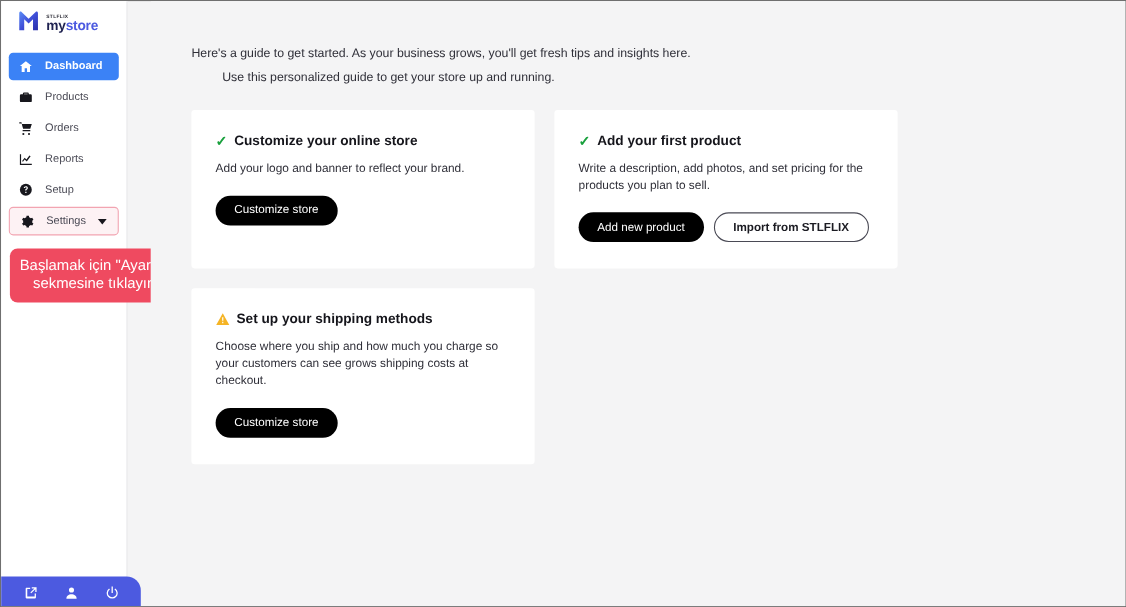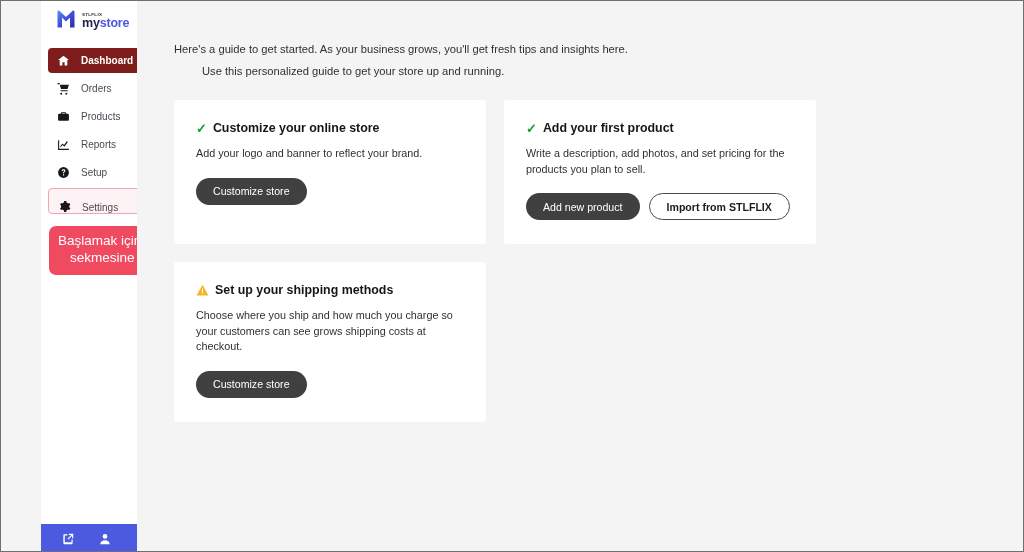--- a/index.html
+++ b/index.html
@@ -13,24 +13,23 @@
     position: relative;
     width: 1024px; height: 552px;
     border: 1px solid #6f6f6f;
     background: #f4f4f5;
     overflow: hidden;
   }
 
   
   #sidebar {
     position: absolute; left: 0; top: 0;
-    width: 127px; height: 552px;
+    width: 115px; height: 552px;
     background: #ffffff;
     border-right: 1px solid #e4e4e7;
-    margin-left: 40px;
   }
   .brand {
     display: flex; align-items: center;
     gap: 5px;
     padding: 6px 0 0 14px;
     height: 34px;
   }
   .brand-mark { flex: none; }
   .brand-text { line-height: 1; padding-top: 1px; }
   .brand-sup {
@@ -51,30 +50,29 @@
     border-radius: 4px;
     gap: 11px;
     margin-bottom: 3px;
     color: #4a4a55;
     font-size: 10px;
     cursor: pointer;
   }
   .nav-item .ico { width: 13px; height: 13px; display: block; flex: none; }
   .nav-item .ico svg { display:block; width: 13px; height: 13px; fill: #17171d; }
   .nav-item.active {
-    background: #7f1d1d; color: #ffffff; font-weight: bold;
+    background: #3b82f6; color: #ffffff; font-weight: bold;
   }
   .nav-item.active .ico svg { fill: #ffffff; }
   .nav-item.boxed {
     border: 1.5px solid #f2a4b1;
     background: #fdf2f4;
     height: 26px;
     margin-left: 0px;
     position: relative;
-    align-items: flex-end;
   }
   .nav-caret {
     margin-left: auto; margin-right: 11px;
     width: 0; height: 0;
     border-left: 4px solid transparent;
     border-right: 4px solid transparent;
     border-top: 5px solid #17171d;
   }
 
   
@@ -157,21 +155,21 @@
   .btn {
     display: inline-flex; align-items: center; justify-content: center;
     height: 27px; padding: 0 17px;
     border-radius: 14px;
     font-size: 10.6px;
     cursor: pointer;
     border: none;
     font-family: "Liberation Sans", sans-serif;
     white-space: nowrap;
   }
-  .btn-primary { background: #404040; color: #ffffff; }
+  .btn-primary { background: #000000; color: #ffffff; }
   .btn-outline {
     background: #ffffff; color: #1b1b22;
     border: 1.2px solid #4a4a55; font-weight: bold;
   }
 </style>
 </head>
 <body>
 
 <div id="app">
 
@@ -203,33 +201,33 @@
           <svg viewBox="0 0 24 24">
               <path d="M12 3 2 11h3v10h5v-6h4v6h5V11h3z"></path>
             </svg>
         </span>
         <span>Dashboard</span>
       </div>
 
       <div class="nav-item">
         <span class="ico">
           <svg viewBox="0 0 24 24">
+              <path d="M9 4h6a2 2 0 0 1 2 2v1h3a2 2 0 0 1 2 2v9a2 2 0 0 1-2 2H4a2 2 0 0 1-2-2V9a2 2 0 0 1 2-2h3V6a2 2 0 0 1 2-2zm0 3h6V6H9v1z"></path>
+            </svg>
+        </span>
+        <span>Products</span>
+      </div>
+
+      <div class="nav-item">
+        <span class="ico">
+          <svg viewBox="0 0 24 24">
               <path d="M1 2h3.6l.9 3H22l-2.6 8H7.4L6.8 11 5.9 8 5.2 5 4.9 4H1V2zm6.8 18a1.8 1.8 0 1 0 0 3.6 1.8 1.8 0 0 0 0-3.6zm9.5 0a1.8 1.8 0 1 0 0 3.6 1.8 1.8 0 0 0 0-3.6zM6.6 15h12.9v2H6.6v-2z"></path>
             </svg>
         </span>
         <span>Orders</span>
-      </div>
-
-      <div class="nav-item">
-        <span class="ico">
-          <svg viewBox="0 0 24 24">
-              <path d="M9 4h6a2 2 0 0 1 2 2v1h3a2 2 0 0 1 2 2v9a2 2 0 0 1-2 2H4a2 2 0 0 1-2-2V9a2 2 0 0 1 2-2h3V6a2 2 0 0 1 2-2zm0 3h6V6H9v1z"></path>
-            </svg>
-        </span>
-        <span>Products</span>
       </div>
 
       <div class="nav-item">
         <span class="ico">
           <svg viewBox="0 0 24 24">
               <path d="M2 4h2v16h18v2H2V4z"></path>
               <path d="M6 15l4-5 3 3 5-7 2 1.4-6.4 8.9L10 13l-3.2 4L6 15z"></path>
             </svg>
         </span>
         <span>Reports</span>

